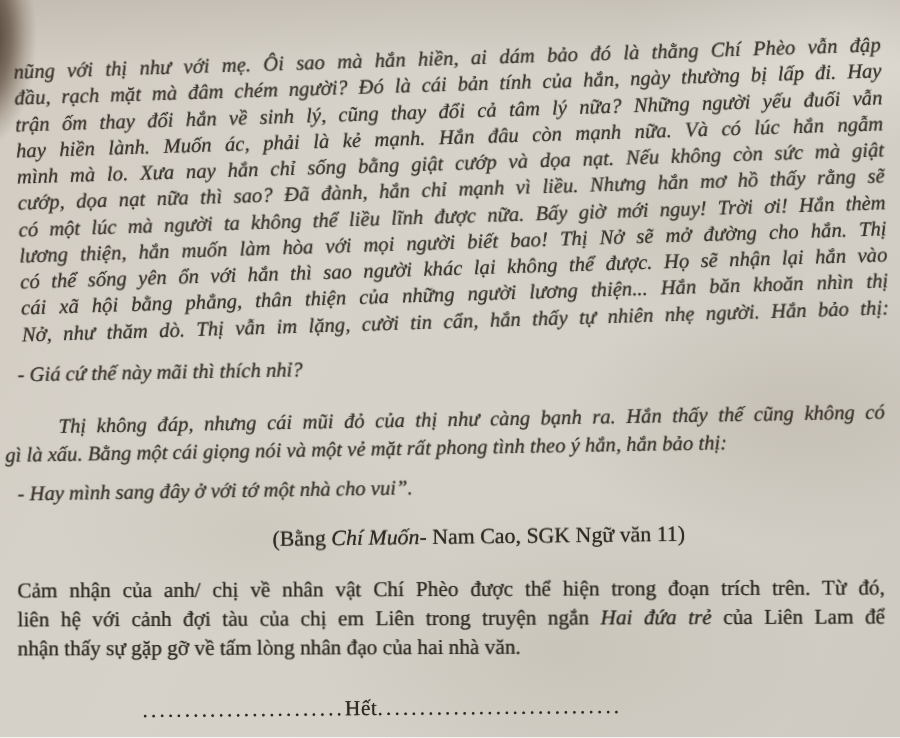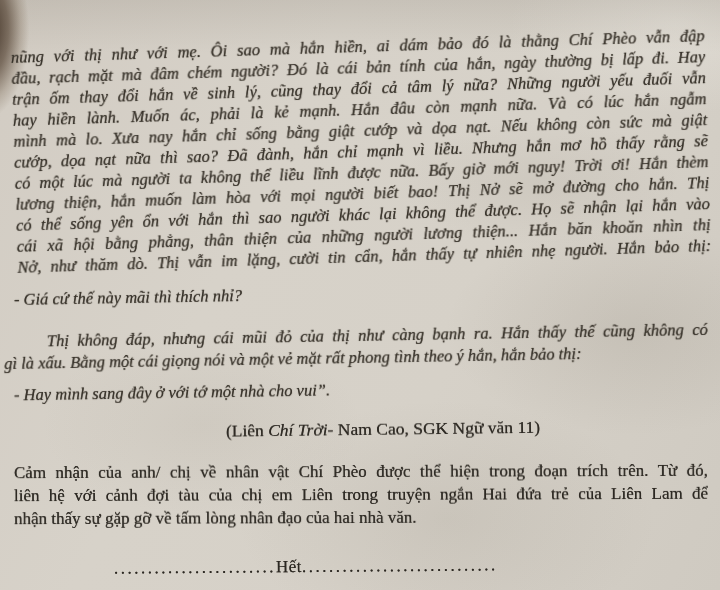--- a/index.html
+++ b/index.html
@@ -73,21 +73,21 @@
   .attribution .it { font-style: italic; }
 
   .prompt {
     top: 460px;
     transform: rotate(-0.2deg);
     font-size: 17px;
     line-height: 23px;
     filter: blur(0.15px);
   }
   .prompt .just { text-align: justify; text-align-last: justify; white-space: nowrap; }
-  .prompt .it { }
+  .prompt .it { font-style: italic; }
 
   .endmark {
     top: 556px;
     transform: rotate(-0.5deg);
     font-size: 17px;
     padding-left: 100px;
     letter-spacing: 0.5px;
   }
   .endmark .dots { letter-spacing: 2.5px; }
 </style>
@@ -113,21 +113,21 @@
   <div class="block mid dlg1 ink">- Giá cứ thế này mãi thì thích nhỉ?</div>
 
   <div class="block mid narr ink">
     <div class="n1">Thị không đáp, nhưng cái mũi đỏ của thị như càng bạnh ra. Hắn thấy thế cũng không có</div>
     <div class="n2">gì là xấu. Bằng một cái giọng nói và một vẻ mặt rất phong tình theo ý hắn, hắn bảo thị:</div>
   </div>
 
   <div class="block mid dlg2 ink">- Hay mình sang đây ở với tớ một nhà cho vui”.</div>
 
   <div class="block attribution ink-d">
-    <span>(Liên </span><span class="it">Chí Trời</span><span>- Nam Cao, SGK Ngữ văn 11)</span>
+    <span>(Bằng </span><span class="it">Chí Muốn</span><span>- Nam Cao, SGK Ngữ văn 11)</span>
   </div>
 
   <div class="block prompt ink-d">
     <div class="just">Cảm nhận của anh/ chị về nhân vật Chí Phèo được thể hiện trong đoạn trích trên. Từ đó,</div>
     <div class="just"><span>liên hệ với cảnh đợi tàu của chị em Liên trong truyện ngắn </span><span class="it">Hai đứa trẻ</span><span> của Liên Lam để</span></div>
     <div>nhận thấy sự gặp gỡ về tấm lòng nhân đạo của hai nhà văn.</div>
   </div>
 
   <div class="block endmark ink-d">
     <span class="dots">........................</span><span>Hết</span><span class="dots">.............................</span>

